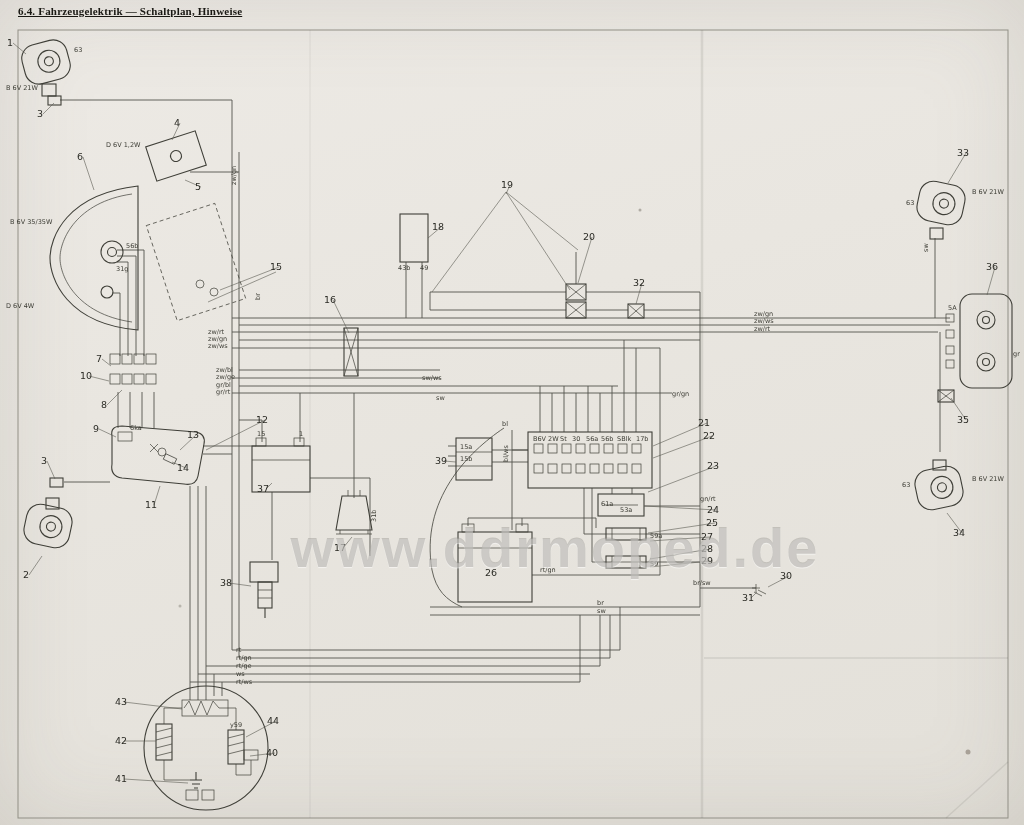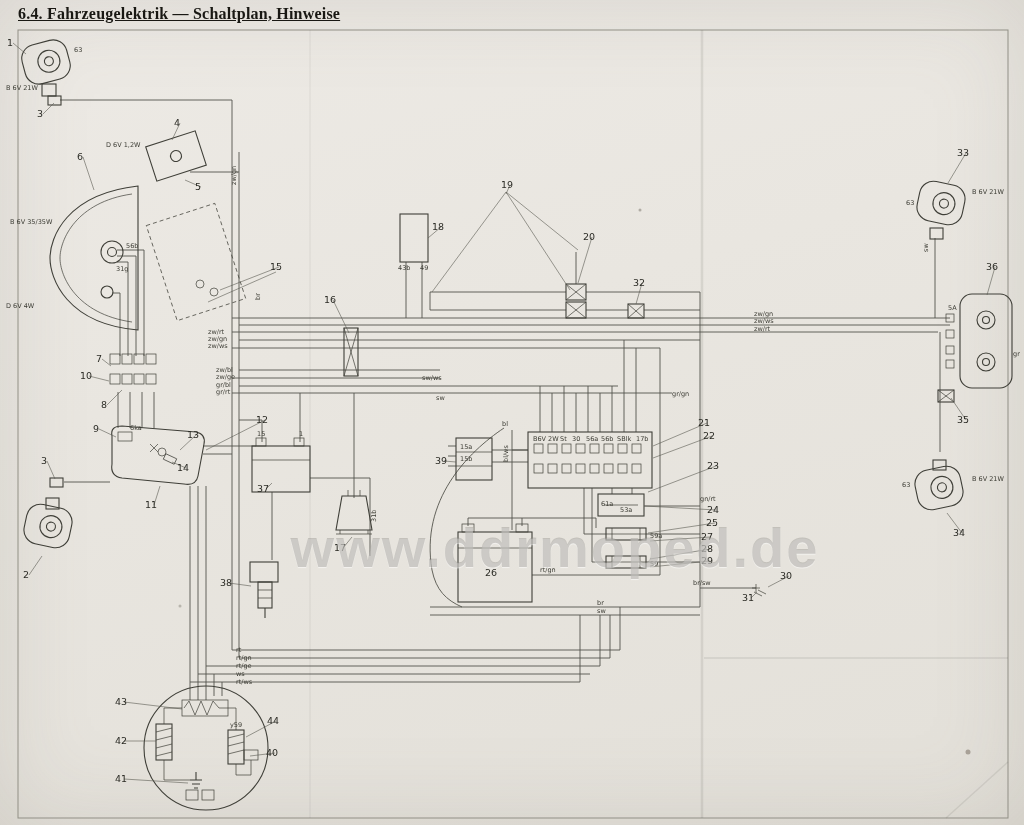--- a/index.html
+++ b/index.html
@@ -2,21 +2,21 @@
 <html><head>
 <meta charset="utf-8">
 <style>
   html,body{margin:0;padding:0;background:#c9c5bd;}
   .page{position:relative;width:1024px;height:825px;overflow:hidden;
         background:linear-gradient(165deg,#edeae5 0%,#e9e6e0 40%,#e3e0d9 100%);
         font-family:"DejaVu Sans",sans-serif;}
   .page::after{content:"";position:absolute;inset:0;pointer-events:none;
         box-shadow:inset 0 0 90px rgba(120,115,105,.18);}
   .title{position:absolute;left:18px;top:5px;z-index:3;
-        font-family:"Liberation Serif",serif;font-size:16px;font-weight:700;
+        font-family:"Liberation Serif",serif;font-size:11px;font-weight:700;
         color:#191813;text-decoration:underline;letter-spacing:.2px;}
   .watermark{position:absolute;left:205px;top:515px;width:630px;z-index:2;text-align:center;
         font-family:"Liberation Sans",sans-serif;font-weight:700;font-size:56px;
         color:rgba(126,124,118,.34);text-shadow:0 1px 1px rgba(255,255,255,.55);
         letter-spacing:2px;pointer-events:none;white-space:nowrap;padding-left:35px;}
   svg.schem{position:absolute;inset:0;z-index:1;}
   .wire{stroke:#53534c;stroke-width:.9;fill:none;}
   .comp{stroke:#3f3f38;stroke-width:1.1;fill:none;}
   .thin{stroke-width:.7;}
   .dashed{stroke-dasharray:4 3;}

